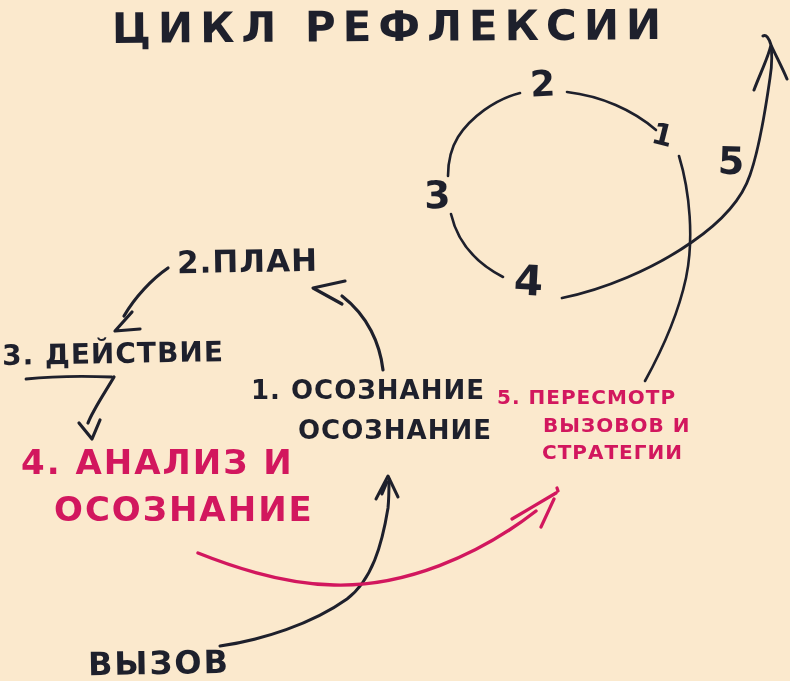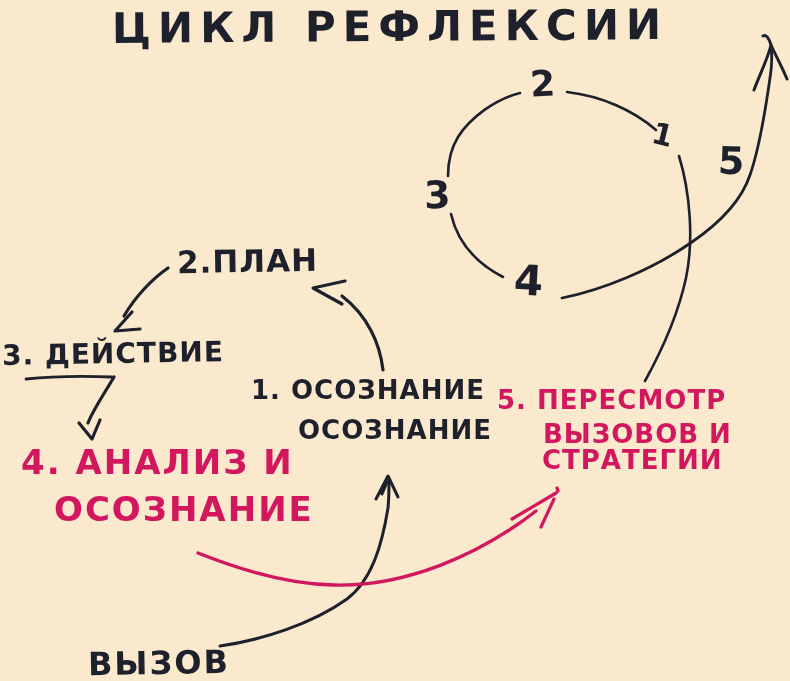--- a/index.html
+++ b/index.html
@@ -38,23 +38,23 @@
   .n2{left:530px;top:66px;font-size:36px;transform:rotate(-3deg);}
   .n3{left:424px;top:176px;font-size:38px;transform:rotate(-2deg);}
   .n4{left:514px;top:260px;font-size:42px;transform:rotate(3deg);}
   .n5{left:718px;top:142px;font-size:38px;transform:rotate(2deg);}
   .step1{left:251px;top:377px;font-size:26px;}
   .step1 .l2{margin-top:14px;margin-left:47px;}
   .step2{left:177px;top:246px;font-size:31px;transform:rotate(-1deg);}
   .step3{left:2px;top:340px;font-size:28px;transform:rotate(-1deg);}
   .step4{left:21px;top:445px;font-size:34px;letter-spacing:2px;}
   .step4 .l2{margin-top:13px;margin-left:33px;}
-  .step5{left:497px;top:387px;font-size:26px;}
+  .step5{left:497px;top:387px;font-size:20px;}
   .step5 .l2{margin-top:8px;margin-left:46px;text-align:right;}
-  .step5 .l3{margin-left:45px;}
+  .step5 .l3{margin-top:7px;margin-left:45px;}
   .challenge{left:88px;top:647px;font-size:32px;letter-spacing:2px;transform:rotate(-1deg);}
   .line{display:block;}
 </style>
 </head>
 <body>
 
 <div class="stage">
 
   <svg class="ink-layer" viewBox="0 0 790 681">
 

